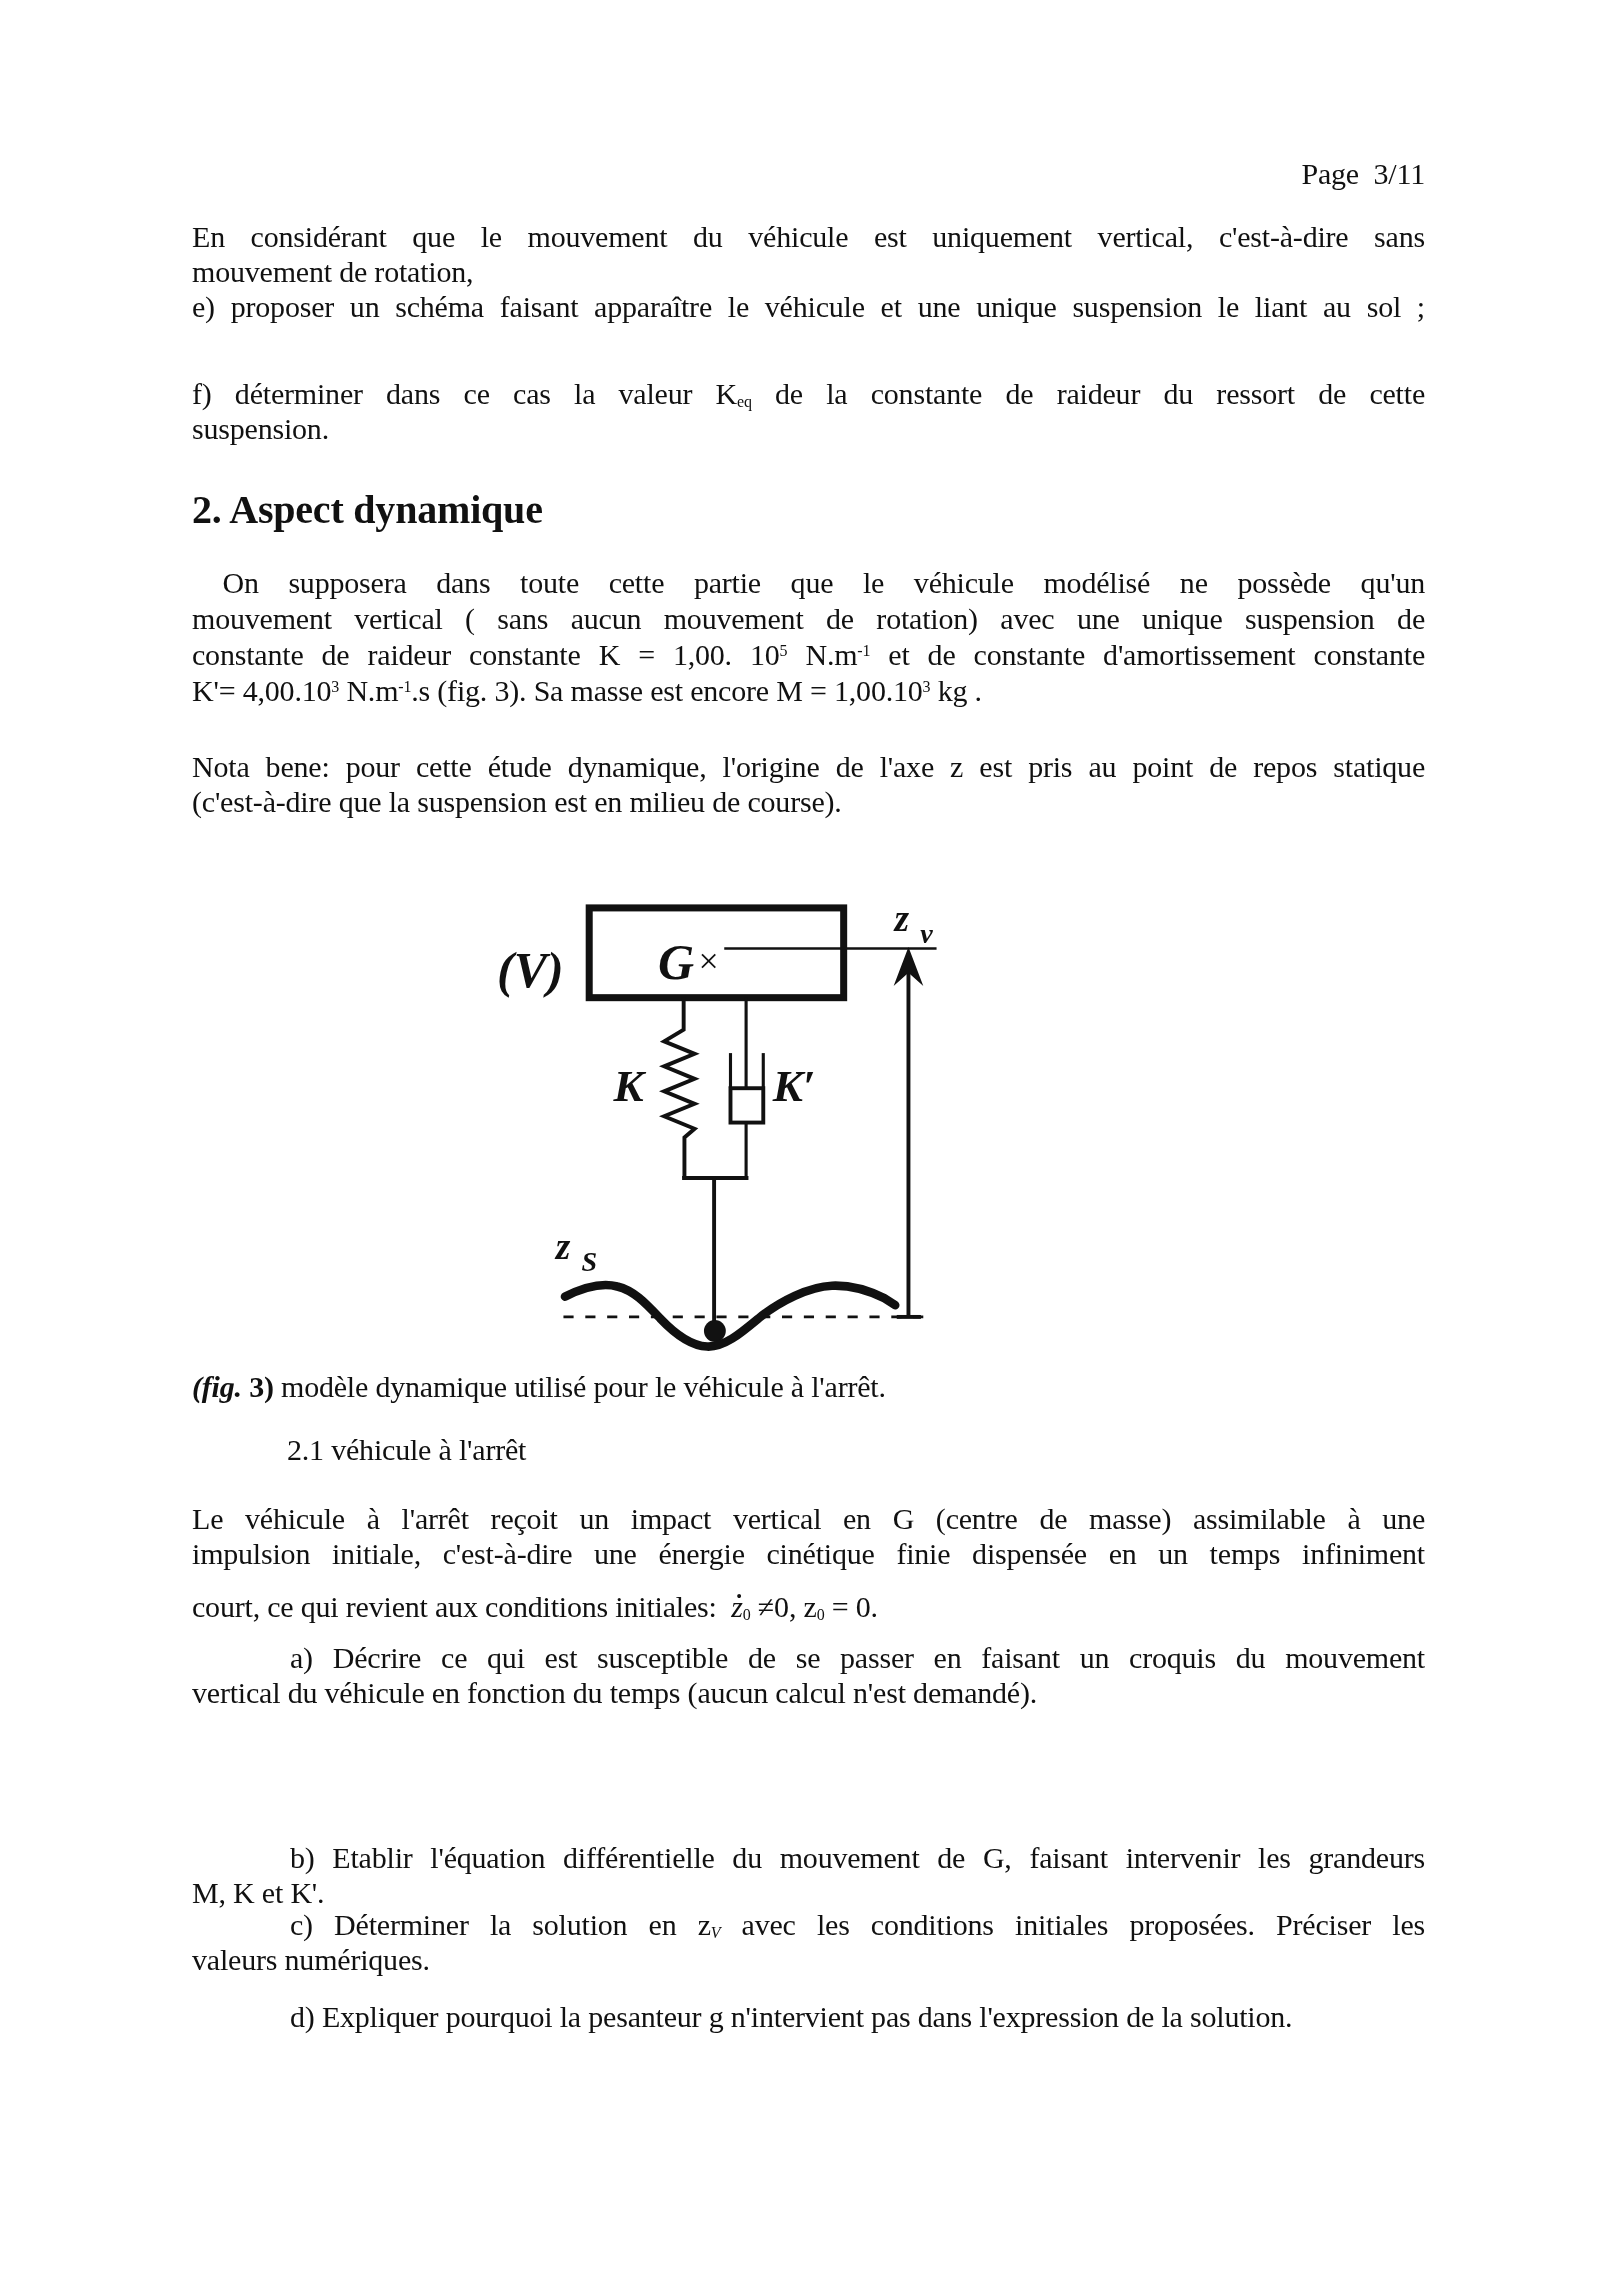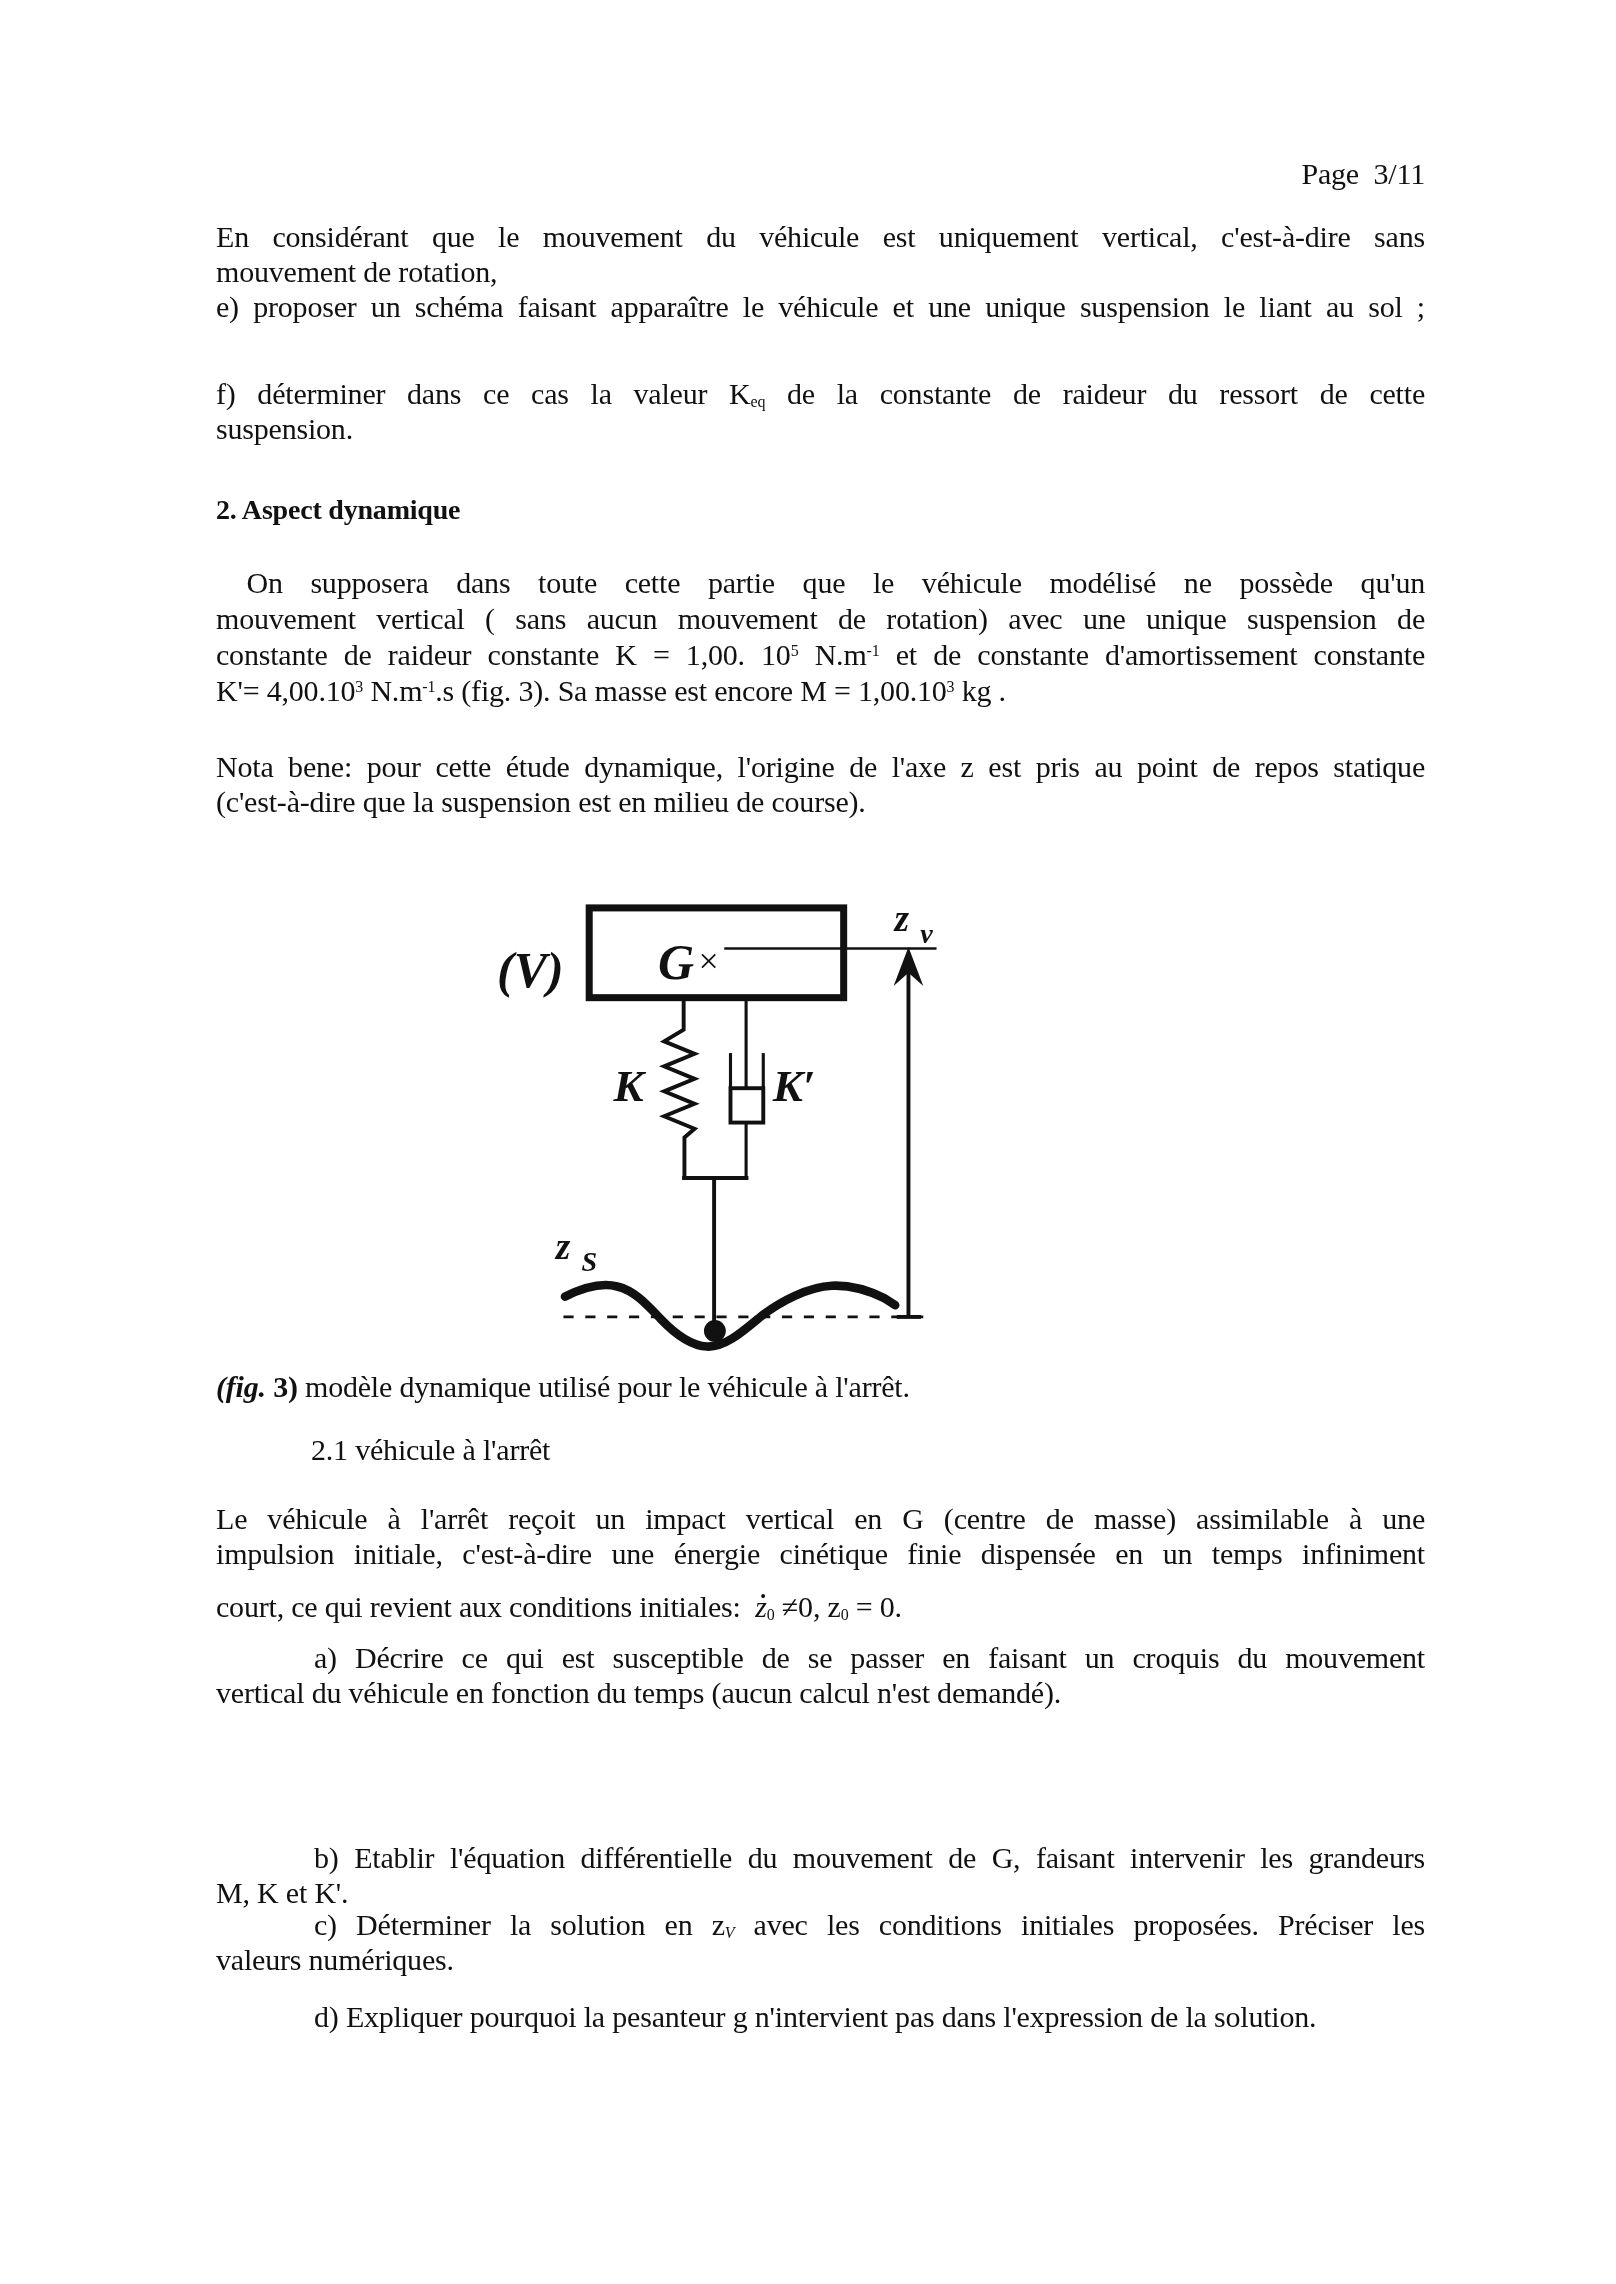--- a/index.html
+++ b/index.html
@@ -4,24 +4,24 @@
 <style>
   html,body{margin:0;padding:0;}
   body{
     width:1617px;height:2284px;position:relative;background:#ffffff;
     font-family:"Liberation Serif","DejaVu Serif",serif;color:#111111;overflow:hidden;
   }
   .block{
     position:absolute;left:192px;width:1233px;
     font-size:30px;line-height:35px;letter-spacing:-0.2px;
   }
-  .tline{text-align:inherit;margin-left:24px;}
+  .tline{text-align:inherit;}
   .just{text-align:justify;text-align-last:justify;}
   .pageno{text-align:right;}
-  .h2 .tline{font-size:28px;line-height:36px;}
+  .h2 .tline{font-size:40px;line-height:36px;}
   .lh46 .tline{line-height:36px;}
   sup,sub{font-size:16px;line-height:0;vertical-align:baseline;position:relative;}
   sup{top:-0.55em;}
   sub{top:0.18em;}
   .ov{position:relative;}
   .ovd{position:absolute;left:0.30em;top:-0.68em;font-size:0.55em;font-style:normal;}
   .figsvg{position:absolute;left:437px;top:875px;width:562px;height:492px;}
   .figsvg text{fill:#111111;font-family:"Liberation Serif","DejaVu Serif",serif;}
   .stroke{stroke:#111111;fill:none;}
 </style>

